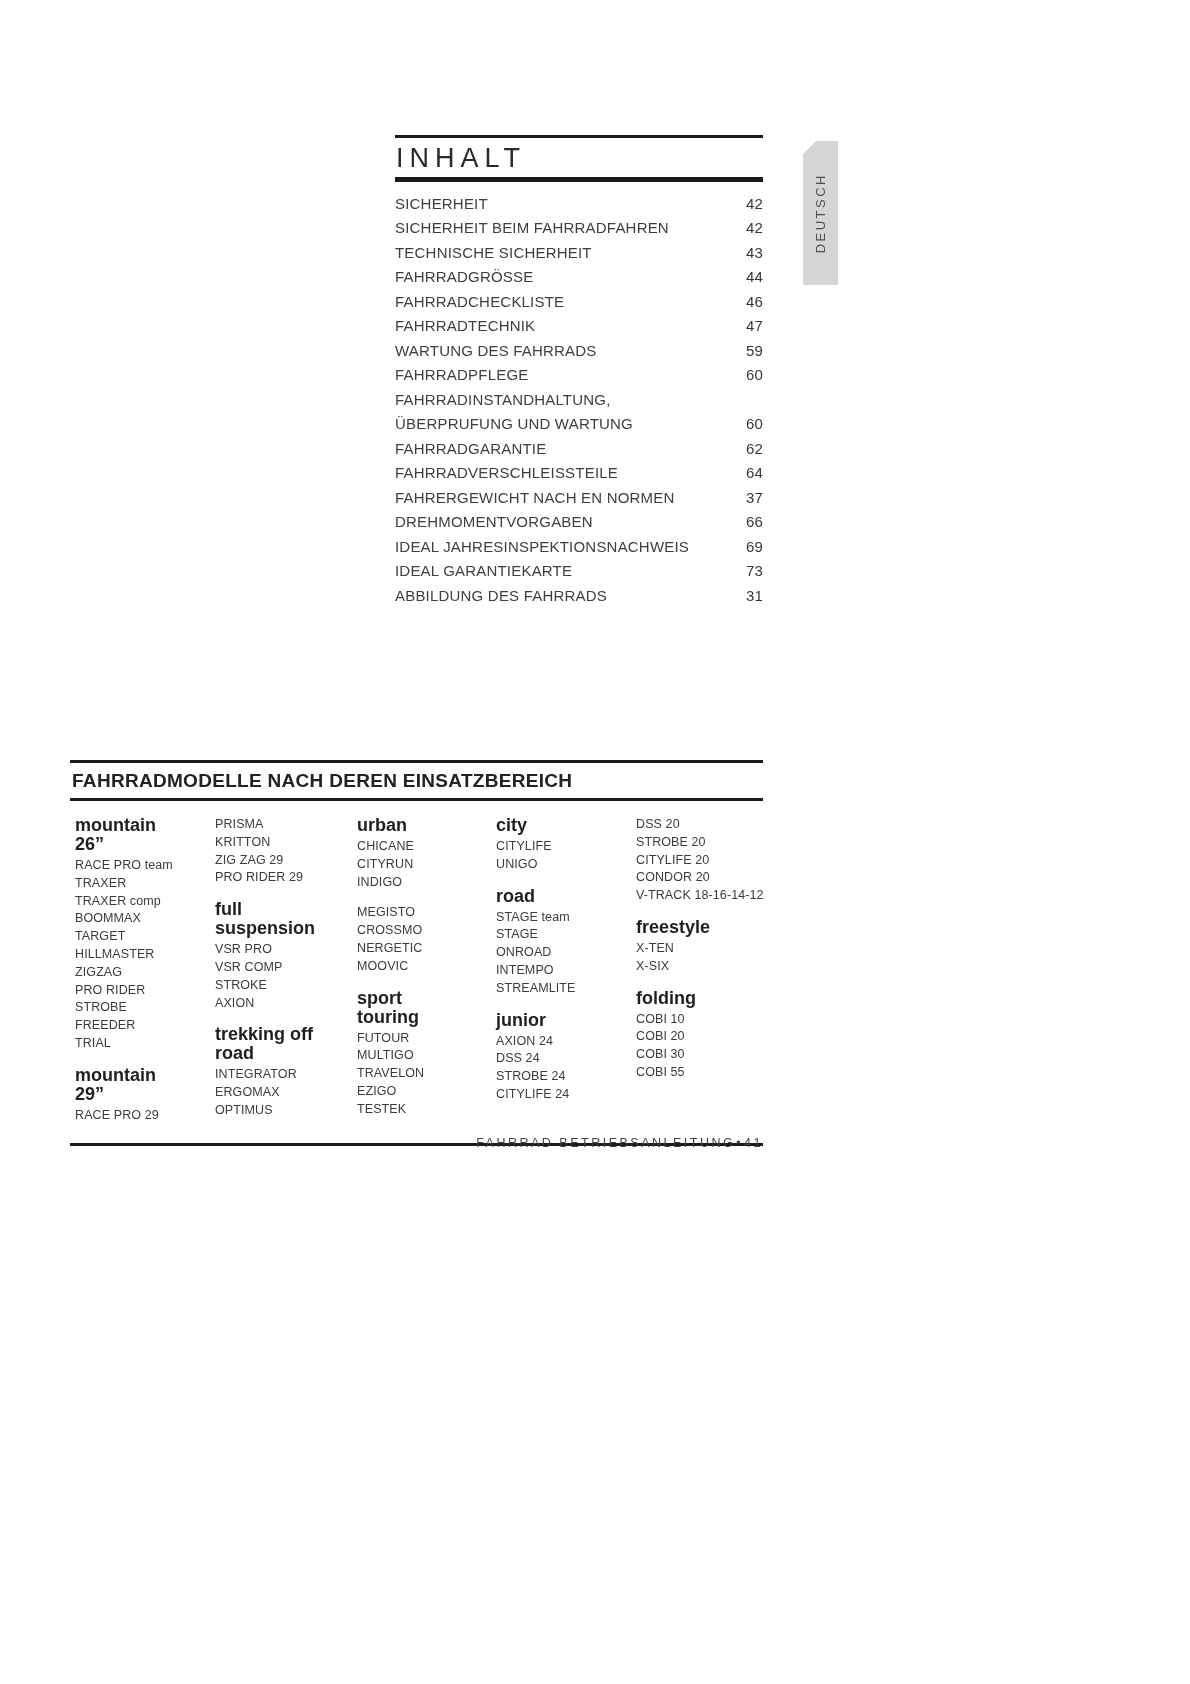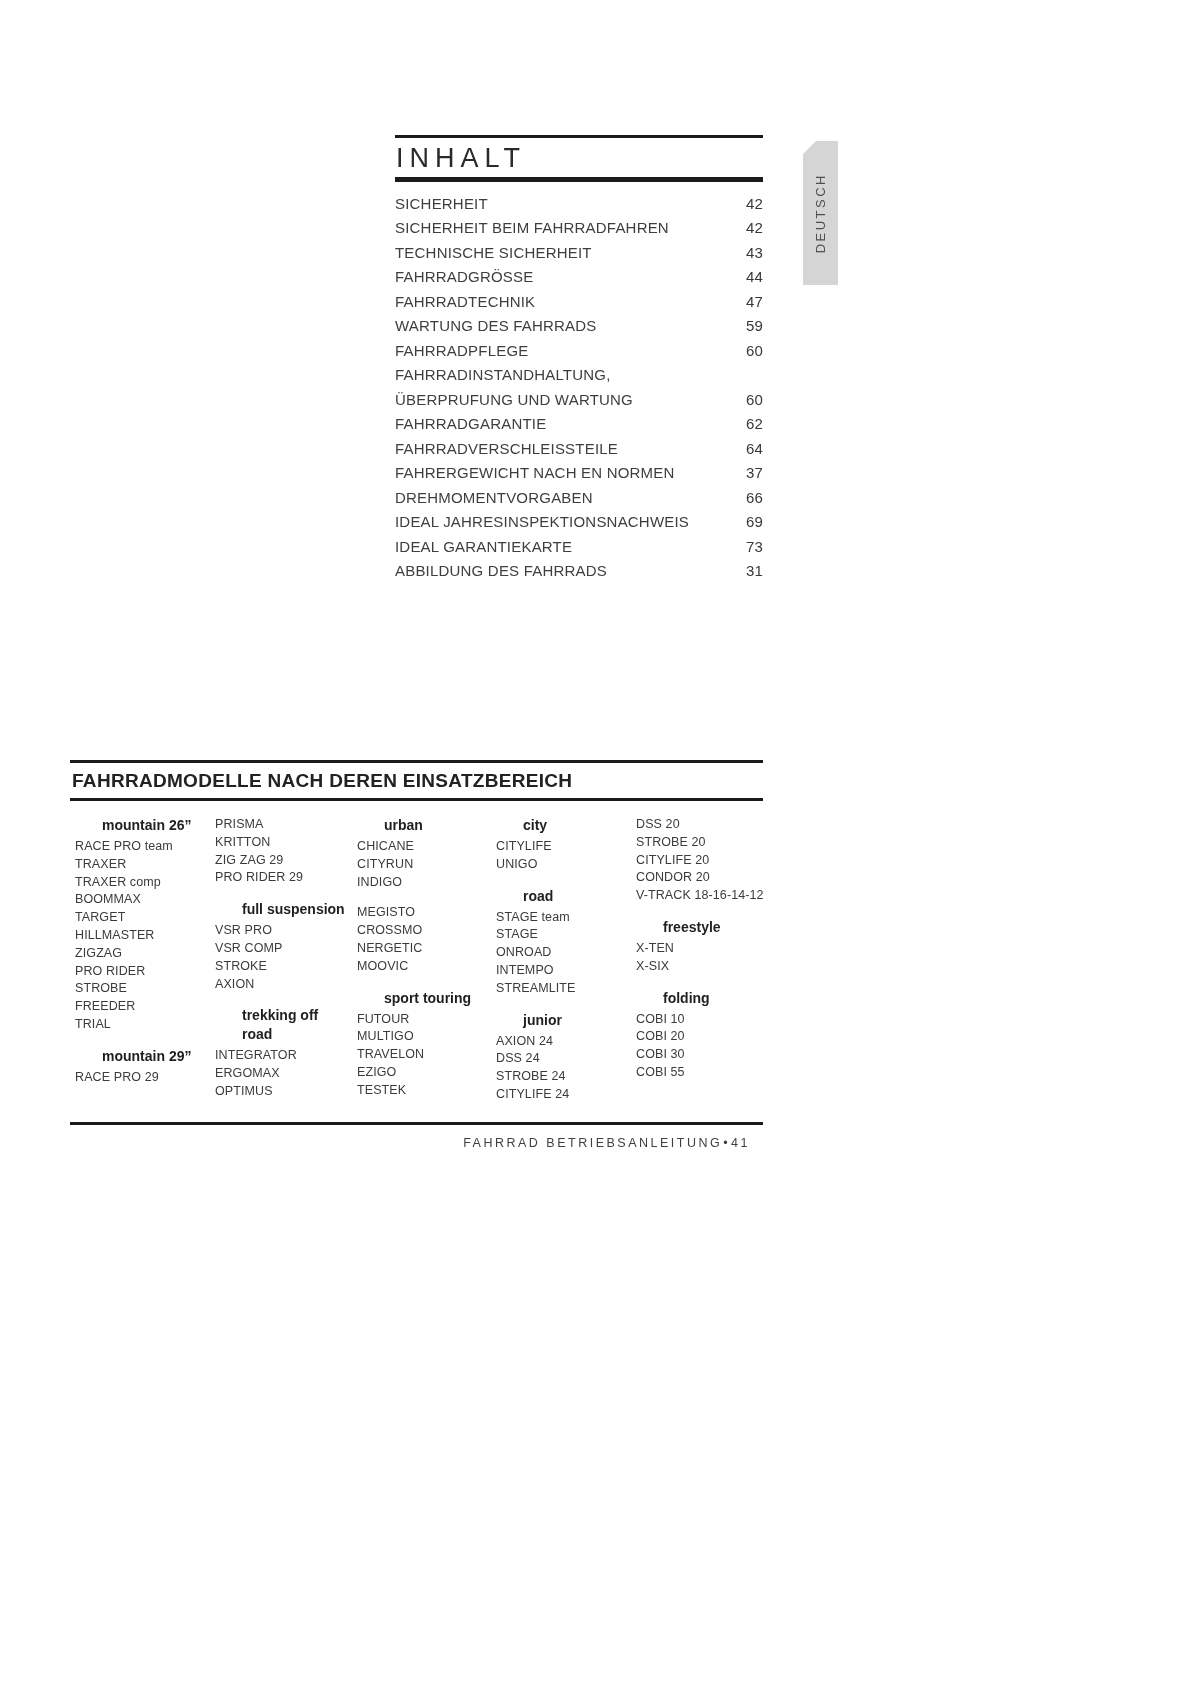--- a/index.html
+++ b/index.html
@@ -50,31 +50,31 @@
   }
   .models-rule-bottom { border-top:3px solid #1b1b1b; }
   .model-col { flex:0 0 auto; }
   .model-col:nth-child(1){ width:140px; }
   .model-col:nth-child(2){ width:142px; }
   .model-col:nth-child(3){ width:139px; }
   .model-col:nth-child(4){ width:140px; }
   .model-col:nth-child(5){ width:127px; }
   .model-group + .model-group { margin-top:13px; }
   .model-group-header {
-    font-size:14px; font-weight:700; color:#1f1f1f; line-height:19px;
-    max-width:106px; margin-bottom:3px;margin-left:27px;
+    font-size:18px; font-weight:700; color:#1f1f1f; line-height:19px;
+    max-width:106px; margin-bottom:3px;
   }
   .model-item {
     font-size:12.5px; color:#3b3b3b; line-height:17.8px;
     letter-spacing:0.1px; white-space:nowrap;
   }
 
   
   .page-footer {
-    position:absolute; top:1136px; right:440px;
+    position:absolute; top:1136px; right:427px;
     font-size:12.5px; letter-spacing:2.5px; color:#3f3f3f; white-space:nowrap;
   }
   .footer-sep { margin:0 1px; }
 </style>
 </head>
 <body>
 
 <div class="page">
 
   <section class="toc-block">
@@ -91,20 +91,24 @@
           <span class="toc-label">SICHERHEIT BEIM FAHRRADFAHREN</span>
           <span class="toc-page">42</span>
         </div>
         <div class="toc-row">
           <span class="toc-label">TECHNISCHE SICHERHEIT</span>
           <span class="toc-page">43</span>
         </div>
         <div class="toc-row">
           <span class="toc-label">FAHRRADGRÖSSE</span>
           <span class="toc-page">44</span>
+        </div>
+        <div class="toc-row">
+          <span class="toc-label">FAHRRADCHECKLISTE</span>
+          <span class="toc-page">46</span>
         </div>
         <div class="toc-row">
           <span class="toc-label">FAHRRADTECHNIK</span>
           <span class="toc-page">47</span>
         </div>
         <div class="toc-row">
           <span class="toc-label">WARTUNG DES FAHRRADS</span>
           <span class="toc-page">59</span>
         </div>
         <div class="toc-row">

